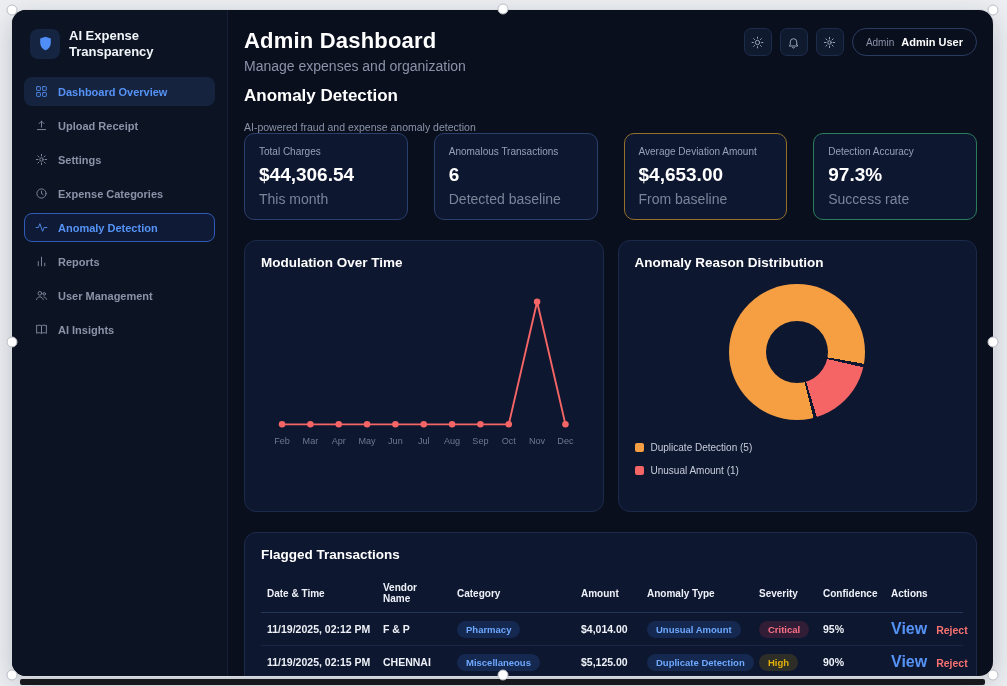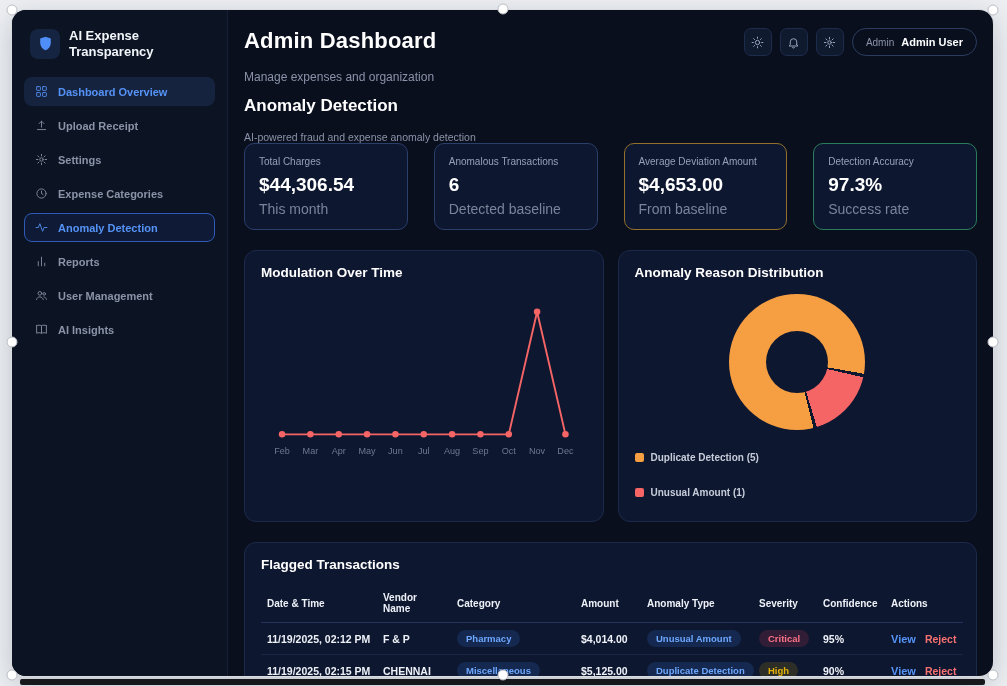--- a/index.html
+++ b/index.html
@@ -27,21 +27,21 @@
     border:1px solid transparent; border-radius:8px; color:#8a93a8; font-size:11px;
     font-weight:bold; cursor:pointer; }
   .nav-item .nicon { display:flex; opacity:.9; }
   .nav-item.active-solid { background:#16233f; color:#5593f7; }
   .nav-item.active-outline { background:#0f1b36; color:#5593f7; border-color:#2f5bb7; }
 
   
   .main { flex:1; padding:18px 16px 14px; overflow:hidden; }
   .topbar { display:flex; justify-content:space-between; align-items:flex-start; }
   .page-title { color:#ffffff; font-size:22px; font-weight:bold; letter-spacing:.2px; }
-  .page-sub { color:#8a93a8; font-size:12px; margin-top:16px; }
+  .page-sub { color:#8a93a8; font-size:14px; margin-top:4px; }
   .toolbar { display:flex; align-items:center; gap:8px; }
   .icon-btn { width:28px; height:28px; border-radius:7px; background:#101a2e;
     border:1px solid #1e2c4c; color:#9aa5bb; display:flex; align-items:center;
     justify-content:center; cursor:pointer; }
   .user-pill { height:28px; display:flex; align-items:center; gap:7px; padding:0 13px;
     border:1px solid #2b3c60; border-radius:14px; cursor:pointer; }
   .user-role { color:#8a93a8; font-size:10px; }
   .user-name { color:#ffffff; font-size:11px; font-weight:bold; }
 
   .section-head { margin-top:12px; }
@@ -59,42 +59,42 @@
   
   .charts-row { display:flex; gap:14px; margin-top:20px; height:272px; }
   .chart-card { flex:1; background:#0e1730; border:1px solid #1c2a4a; border-radius:12px;
     padding:14px 16px; overflow:hidden; }
   .chart-title { color:#ffffff; font-size:13.5px; font-weight:bold; }
   .line-chart-svg { width:100%; height:205px; margin-top:4px; display:block; }
   .axis-label { fill:#6e7890; font-size:9.5px; font-family:"Liberation Sans","DejaVu Sans",sans-serif; }
   .donut-wrap { display:flex; justify-content:center; margin-top:14px; }
   .donut { width:136px; height:136px; border-radius:50%; position:relative; }
   .donut-hole { position:absolute; inset:37px; border-radius:50%; background:#0e1730; }
-  .legend { margin-top:22px; display:flex; flex-direction:column; gap:24px;font-weight:bold; }
+  .legend { margin-top:22px; display:flex; flex-direction:column; gap:12px; }
   .legend-item { display:flex; align-items:center; gap:7px; color:#c6cdda; font-size:10px; }
   .legend-swatch { width:9px; height:9px; border-radius:2px; flex-shrink:0; }
 
   
   .table-card { margin-top:20px; background:#0e1730; border:1px solid #1c2a4a;
     border-radius:12px; padding:14px 16px 10px; }
   .table-title { color:#ffffff; font-size:13.5px; font-weight:bold; margin-bottom:12px; }
   table { width:100%; border-collapse:collapse; table-layout:fixed; }
   th { text-align:left; color:#eef2f8; font-size:10px; font-weight:bold; padding:8px 6px;
     border-bottom:1px solid #24335a; }
   td { padding:7px 6px; border-bottom:1px solid #192646; color:#c6cdda; font-size:10.5px;
     vertical-align:middle; }
   .cell-strong { color:#eef2f8; font-weight:bold; }
   .w1{width:116px}.w2{width:74px}.w3{width:124px}.w4{width:66px}.w5{width:112px}
   .w6{width:64px}.w7{width:68px}.w8{width:78px}
   .pill { display:inline-block; padding:3px 9px; border-radius:10px; font-size:9.5px;
     font-weight:bold; white-space:nowrap; }
   .pill-blue { background:rgba(59,130,246,.16); color:#6ea8fe; }
   .pill-red { background:rgba(244,63,94,.16); color:#fb7185; }
   .pill-yellow { background:rgba(234,179,8,.15); color:#e3b108; }
-  .link-view { color:#5593f7; font-weight:bold; font-size:11px; cursor:pointer; margin-right:9px; text-decoration:none; }
+  .link-view { color:#5593f7; font-weight:bold; font-size:16px; cursor:pointer; margin-right:9px; text-decoration:none; }
   .link-reject { color:#f87171; font-weight:bold; font-size:10.5px; cursor:pointer; text-decoration:none; }
 
   svg.ic { display:block; }
 </style>
 </head>
 <body>
 
 <div class="stage">
 
   <div class="edge-strip"></div>

